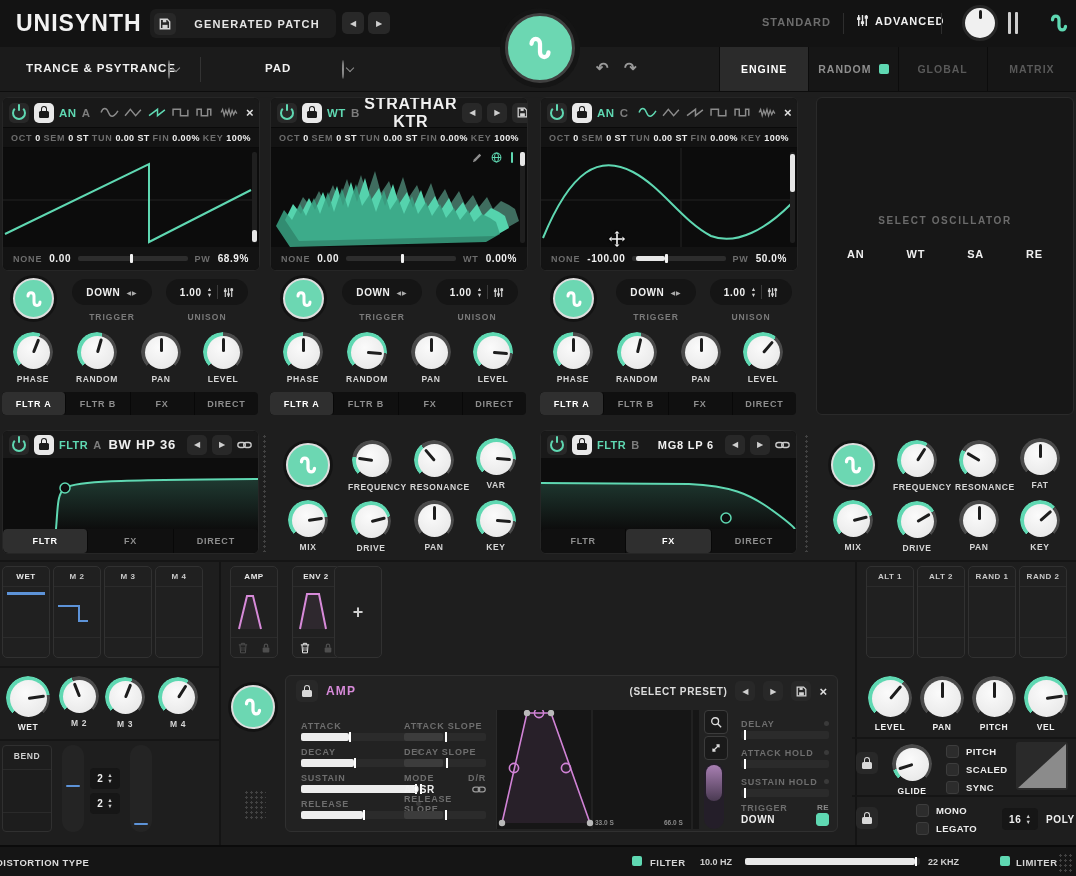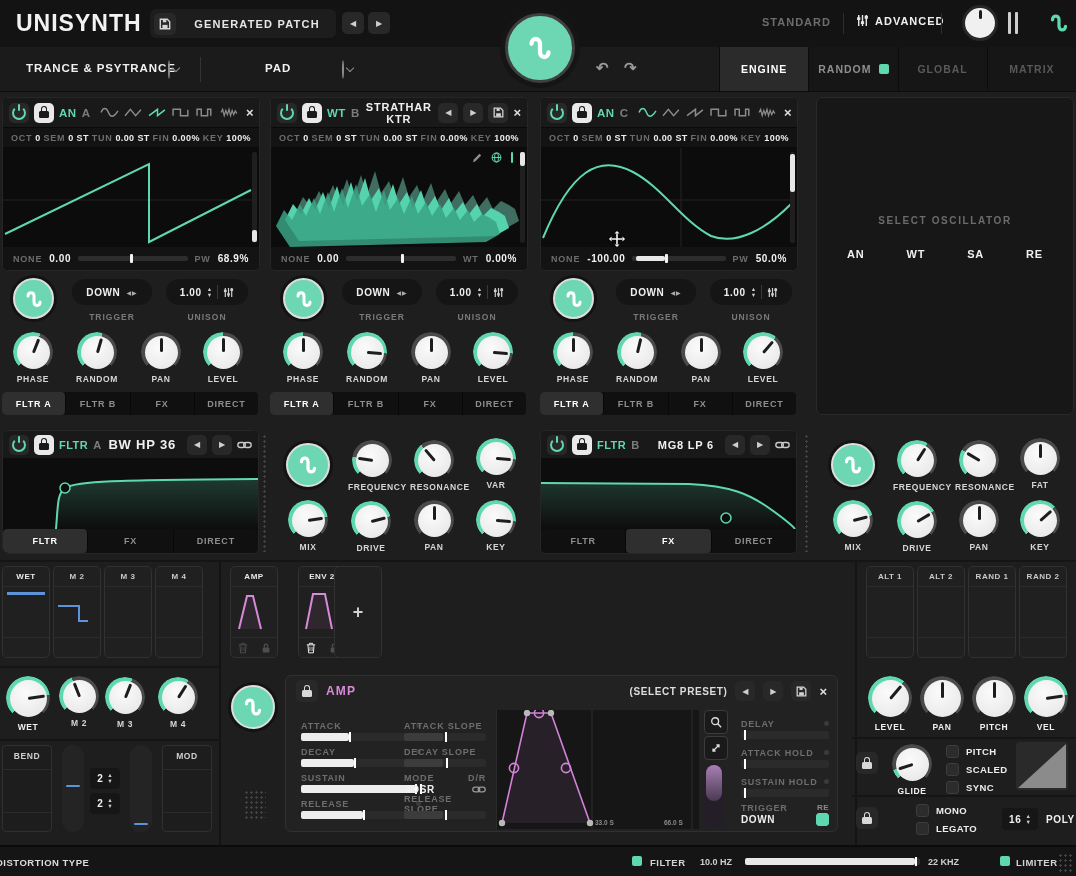--- a/index.html
+++ b/index.html
@@ -358,21 +358,21 @@
   <div class="ab osc-panel" style="left:270px;top:97px">
     <div class="osc-head">
       <span class="sq-btn sm">
           <span class="power"></span>
         </span>
       <span class="sq-btn sm white">
           <span class="lockg"></span>
         </span>
       <b style="font-size:11.5px;letter-spacing:.5px" class="teal">WT</b>
       <b style="font-size:11.5px;color:#7c7c7c">B</b>
-      <span style="flex:1;text-align:center;font-size:11px;font-weight:bold;color:#f0f0f0;letter-spacing:.8px">STRATHAR KTR</span>
+      <span style="flex:1;text-align:center;font-size:16px;font-weight:bold;color:#f0f0f0;letter-spacing:.8px">STRATHAR KTR</span>
       <span class="sq-btn sm">
           <span class="arrglyph">◀</span>
         </span>
       <span class="sq-btn sm">
           <span class="arrglyph">▶</span>
         </span>
       <span class="sq-btn sm">
           <svg width="11" height="11">
             <use href="#i-save"></use>
           </svg>
@@ -849,21 +849,21 @@
         </svg></div>
     <div class="cfoot">
       <svg width="10" height="12" style="color:#4e4e4e">
           <use href="#i-trash"></use>
         </svg>
       <svg width="10" height="12" style="color:#4e4e4e">
           <use href="#i-lock2"></use>
         </svg>
     </div>
   </div>
-  <div class="card" style="left:298px;top:566px">
+  <div class="card" style="left:292px;top:566px">
     <div class="ch" style="color:#e8e8e8">ENV 2</div>
     <div class="cbody"><svg width="46" height="50">
           <path d="M7 42 L14 7 L26 7 L33 42" fill="rgba(215,138,217,.08)" stroke="#d78ad9" stroke-width="2"></path>
         </svg></div>
     <div class="cfoot">
       <svg width="10" height="12" style="color:#ededed">
           <use href="#i-trash"></use>
         </svg>
       <svg width="10" height="12" style="color:#4e4e4e">
           <use href="#i-lock2"></use>
@@ -942,25 +942,20 @@
   <div class="ab stepbox" style="left:90px;top:793px;width:30px;height:21px">
     <span class="t10w">2</span>
     <span class="ud">
         <span>▲</span>
         <span>▼</span>
       </span>
   </div>
   <div class="vs" style="left:130px;top:745px;height:87px">
       <b style="top:78px"></b>
     </div>
-  <div class="ab" style="left:162px;top:745px;width:50px;height:87px;background:#1d1d1d;border:1px solid #303030;border-radius:4px;box-sizing:border-box">
-    <div style="text-align:center;margin-top:5px;font-size:8.5px;font-weight:bold;color:#cfcfcf;letter-spacing:.6px">MOD</div>
-    <div style="margin-top:8px;border-top:1px solid #2a2a2a"></div>
-    <div style="margin-top:42px;border-top:1px solid #2a2a2a"></div>
-  </div>
 
   <div class="ab lbtn" style="left:231px;top:685px;width:44px;height:44px">
       <svg width="26" height="26">
         <use href="#i-logo"></use>
       </svg>
     </div>
   <div class="ab grip" style="left:244px;top:790px;width:22px;height:30px"></div>
 
   <div class="ab" style="left:285px;top:675px;width:553px;height:157px;background:#222;border:1px solid #303030;border-radius:6px;box-sizing:border-box">
     <div class="flex" style="height:30px;padding:0 10px;gap:8px">

